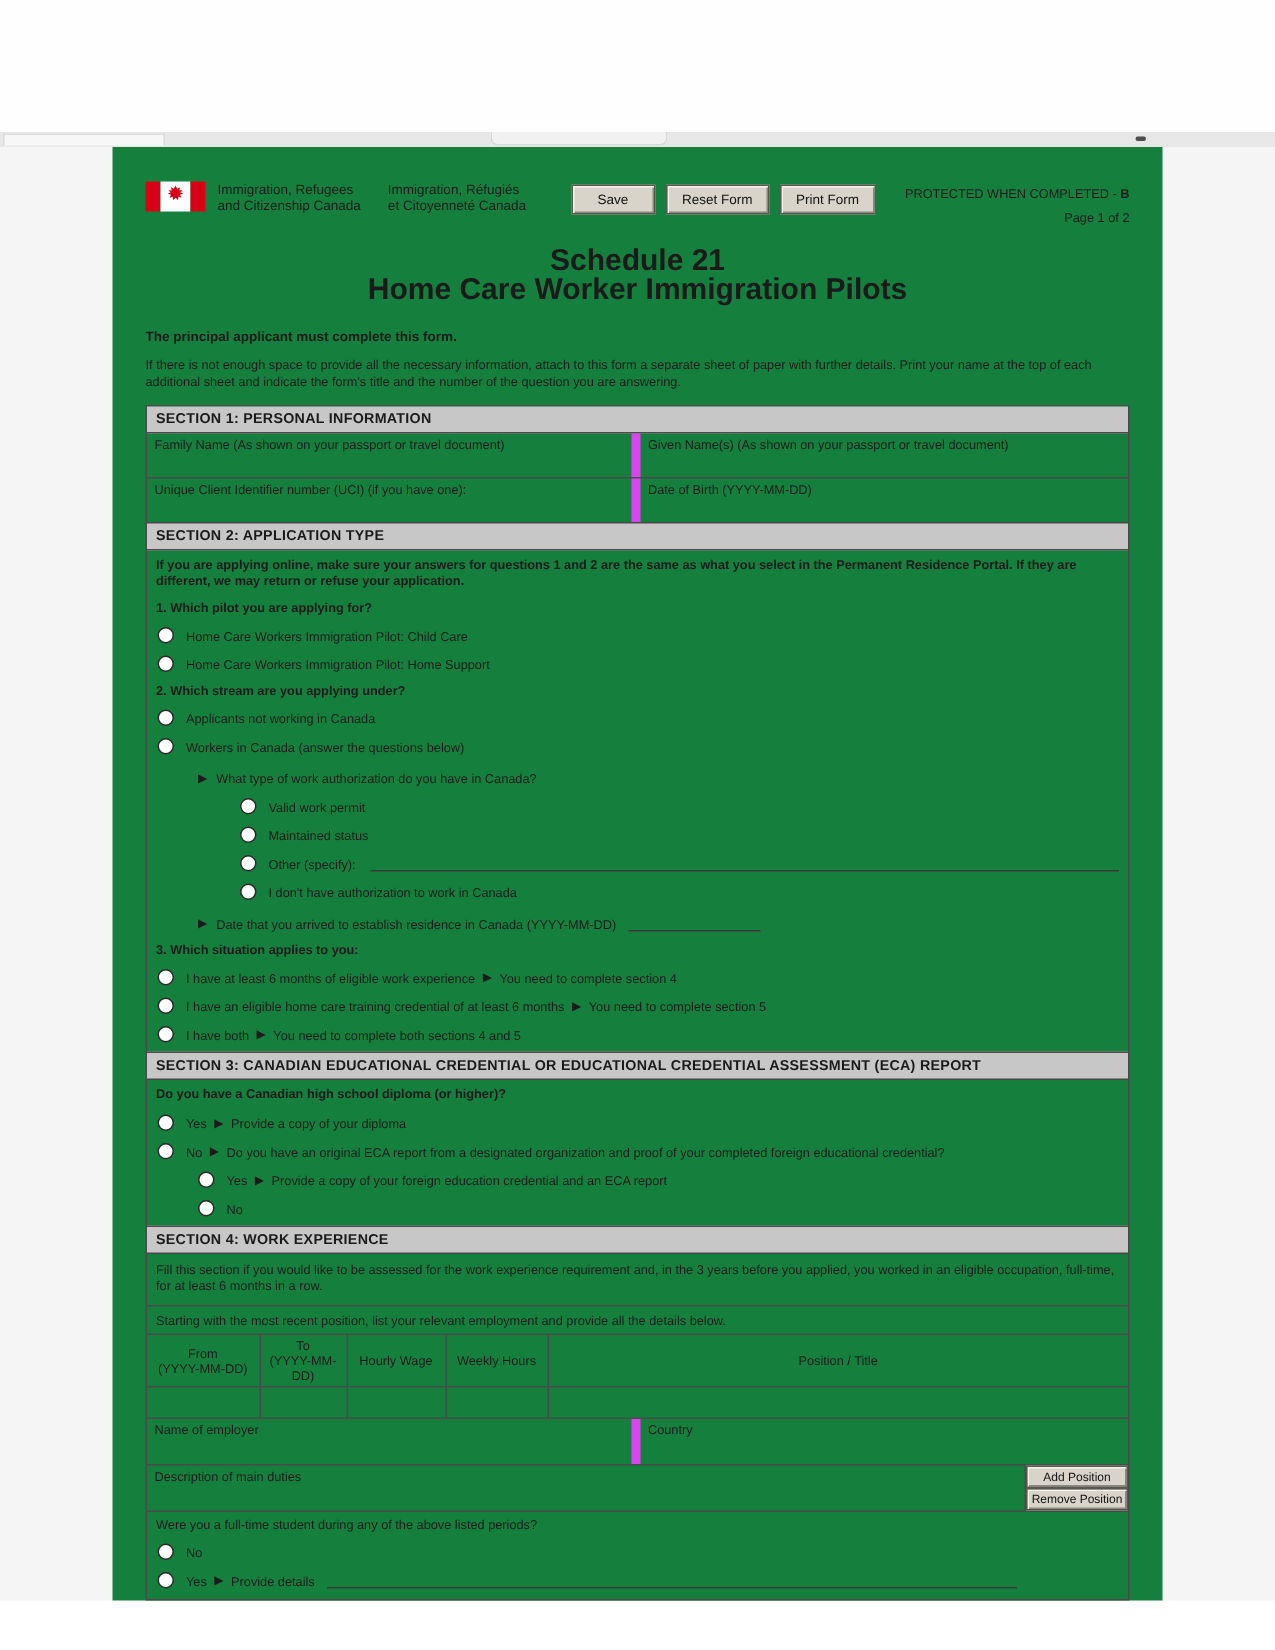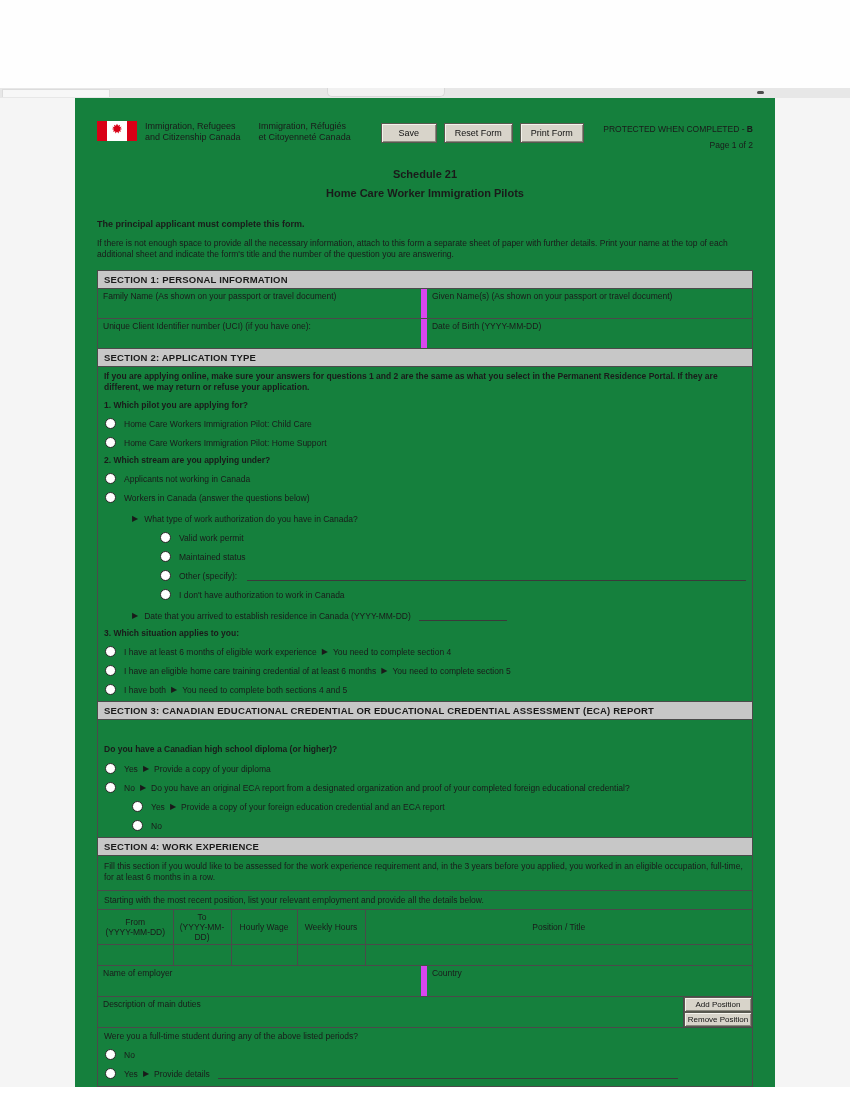--- a/index.html
+++ b/index.html
@@ -22,21 +22,21 @@
   .flag-logo { width:40px; height:20px; display:flex; flex:0 0 auto; }
   .flag-bar { width:10px; background:#d90016; }
   .flag-mid { width:20px; background:#ffffff; display:flex; align-items:center; justify-content:center; }
   .flag-mid svg { width:16px; height:16px; fill:#d90016; }
   .org-text { font-size:9px; line-height:11px; margin-left:8px; flex:0 0 auto; }
   .org-text.fr { margin-left:18px; }
   .hdr-buttons { display:flex; gap:7px; margin-left:30px; margin-top:2px; flex:0 0 auto; }
   .bevel-btn { background:#d8d4ca; border:1px solid #58584f; box-shadow:inset 1px 1px 0 #f4f2ec, inset -1px -1px 0 #8a887e; font-size:9px; padding:4px 10px; min-width:56px; text-align:center; cursor:pointer; font-family:inherit; color:#111; }
   .hdr-right { margin-left:auto; text-align:right; font-size:8.5px; line-height:16px; }
 
-  .form-title { text-align:center; margin-top:12px; font-size:11px; font-weight:bold; line-height:19px; }
+  .form-title { text-align:center; margin-top:12px; font-size:20px; font-weight:bold; line-height:19px; }
 
   .intro-bold { font-size:9px; font-weight:bold; margin-top:16px; }
   .intro-text { font-size:8.5px; margin-top:9px; line-height:11px; }
 
   
   .form-stack { margin-top:10px; border:1px solid #4a4a4a; }
   .sec-hdr { background:#c7c7c7; border-bottom:1px solid #4a4a4a; font-size:9.5px; font-weight:bold; padding:3px 6px; letter-spacing:.2px; }
   .sec-hdr.not-first { border-top:1px solid #4a4a4a; }
 
   .grid-2 { display:flex; }
@@ -211,21 +211,21 @@
         <div class="opt ind-1">
           <span class="radio"></span>
           <span>I have both</span>
           <span class="arr">▶</span>
           <span>You need to complete both sections 4 and 5</span>
         </div>
       </div>
 
       <div class="sec-hdr not-first">SECTION 3: CANADIAN EDUCATIONAL CREDENTIAL OR EDUCATIONAL CREDENTIAL ASSESSMENT (ECA) REPORT</div>
       <div class="sec-body">
-        <div class="p85" style="margin-top:20px;">Do you have a Canadian high school diploma (or higher)?</div>
+        <div class="p85" style="margin-top:0;">Do you have a Canadian high school diploma (or higher)?</div>
         <div class="opt ind-1">
           <span class="radio"></span>
           <span>Yes</span>
           <span class="arr">▶</span>
           <span>Provide a copy of your diploma</span>
         </div>
         <div class="opt ind-1">
           <span class="radio"></span>
           <span>No</span>
           <span class="arr">▶</span>

